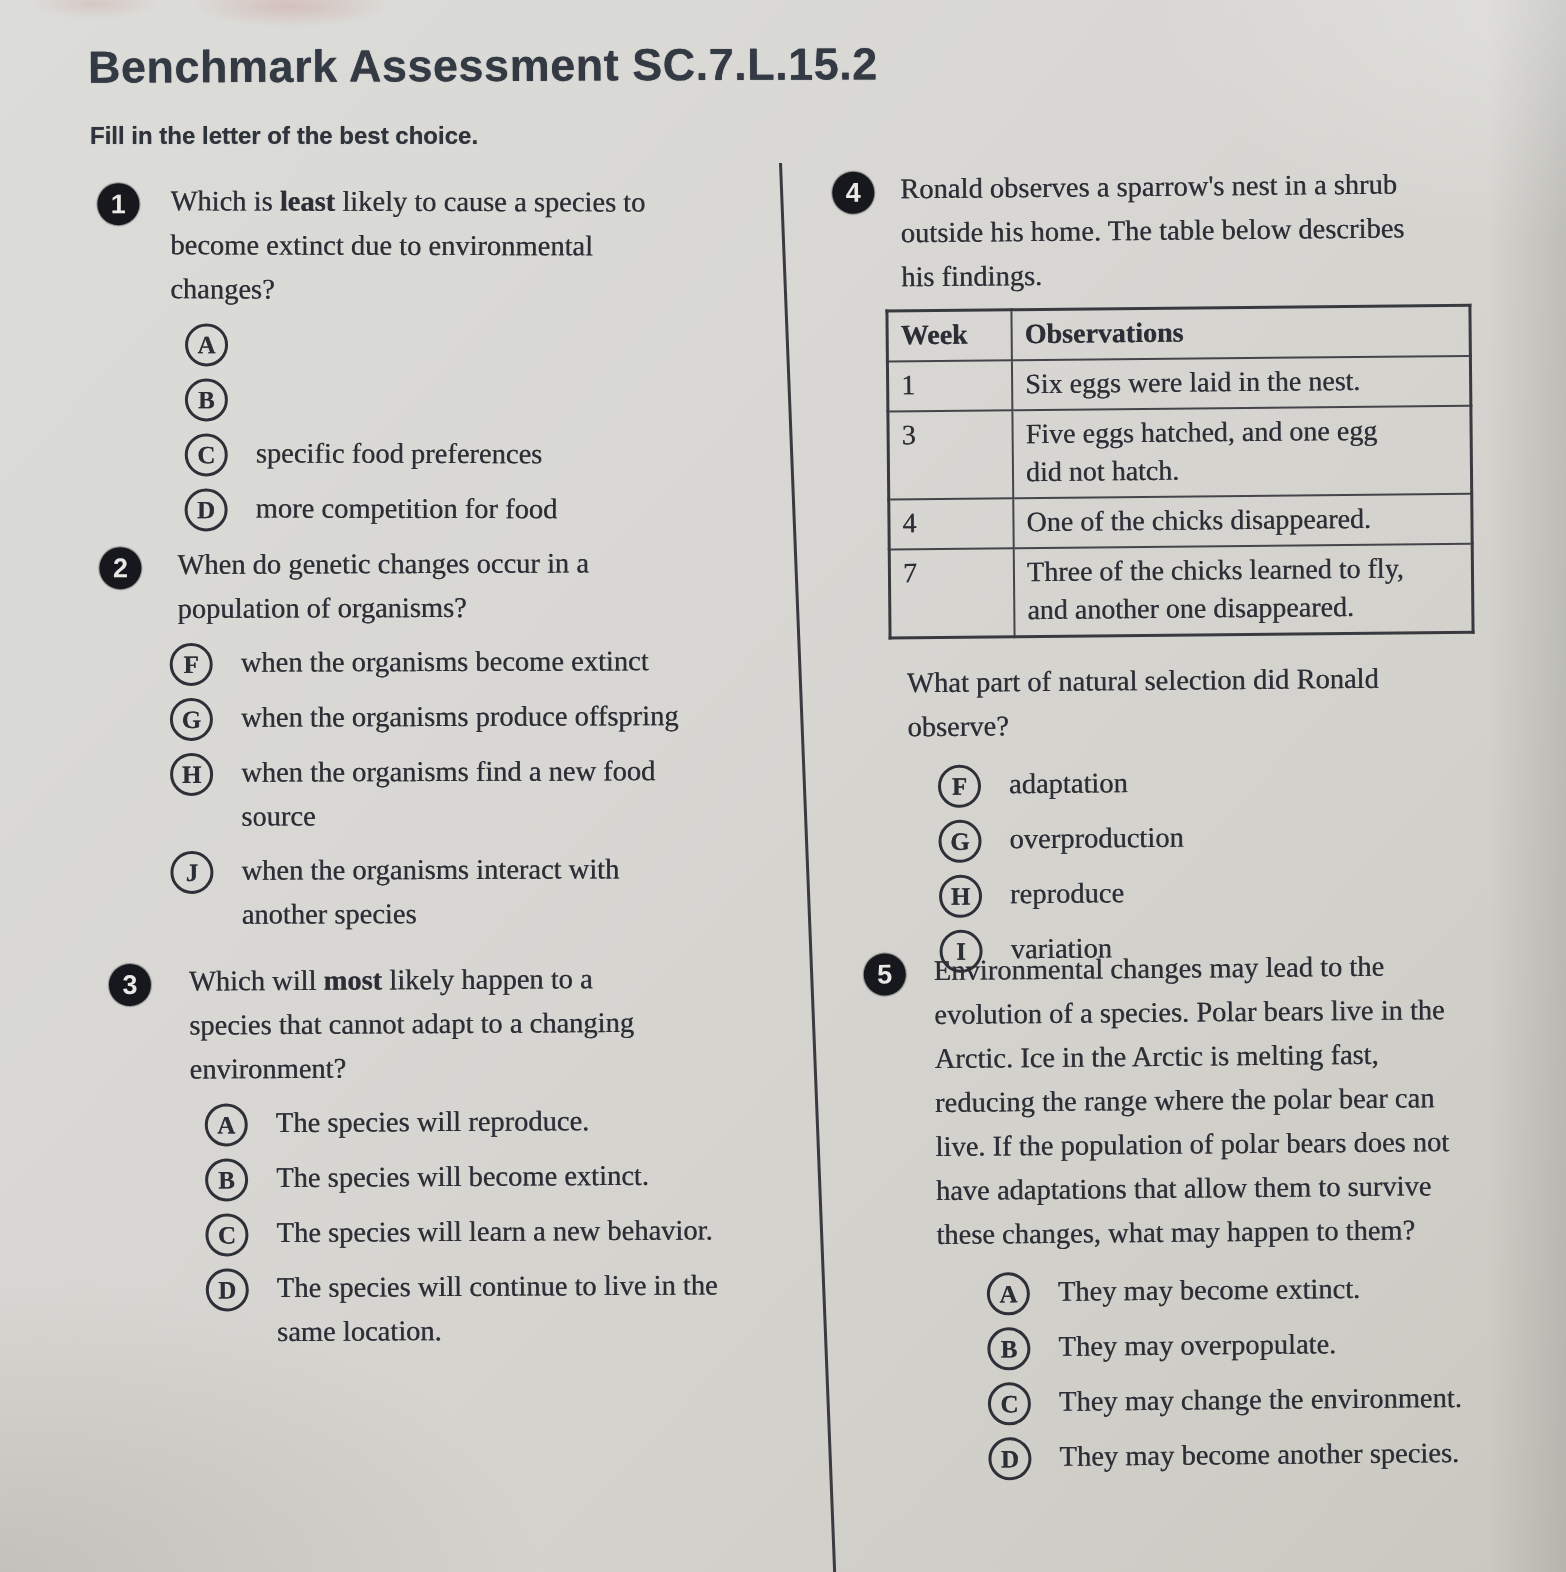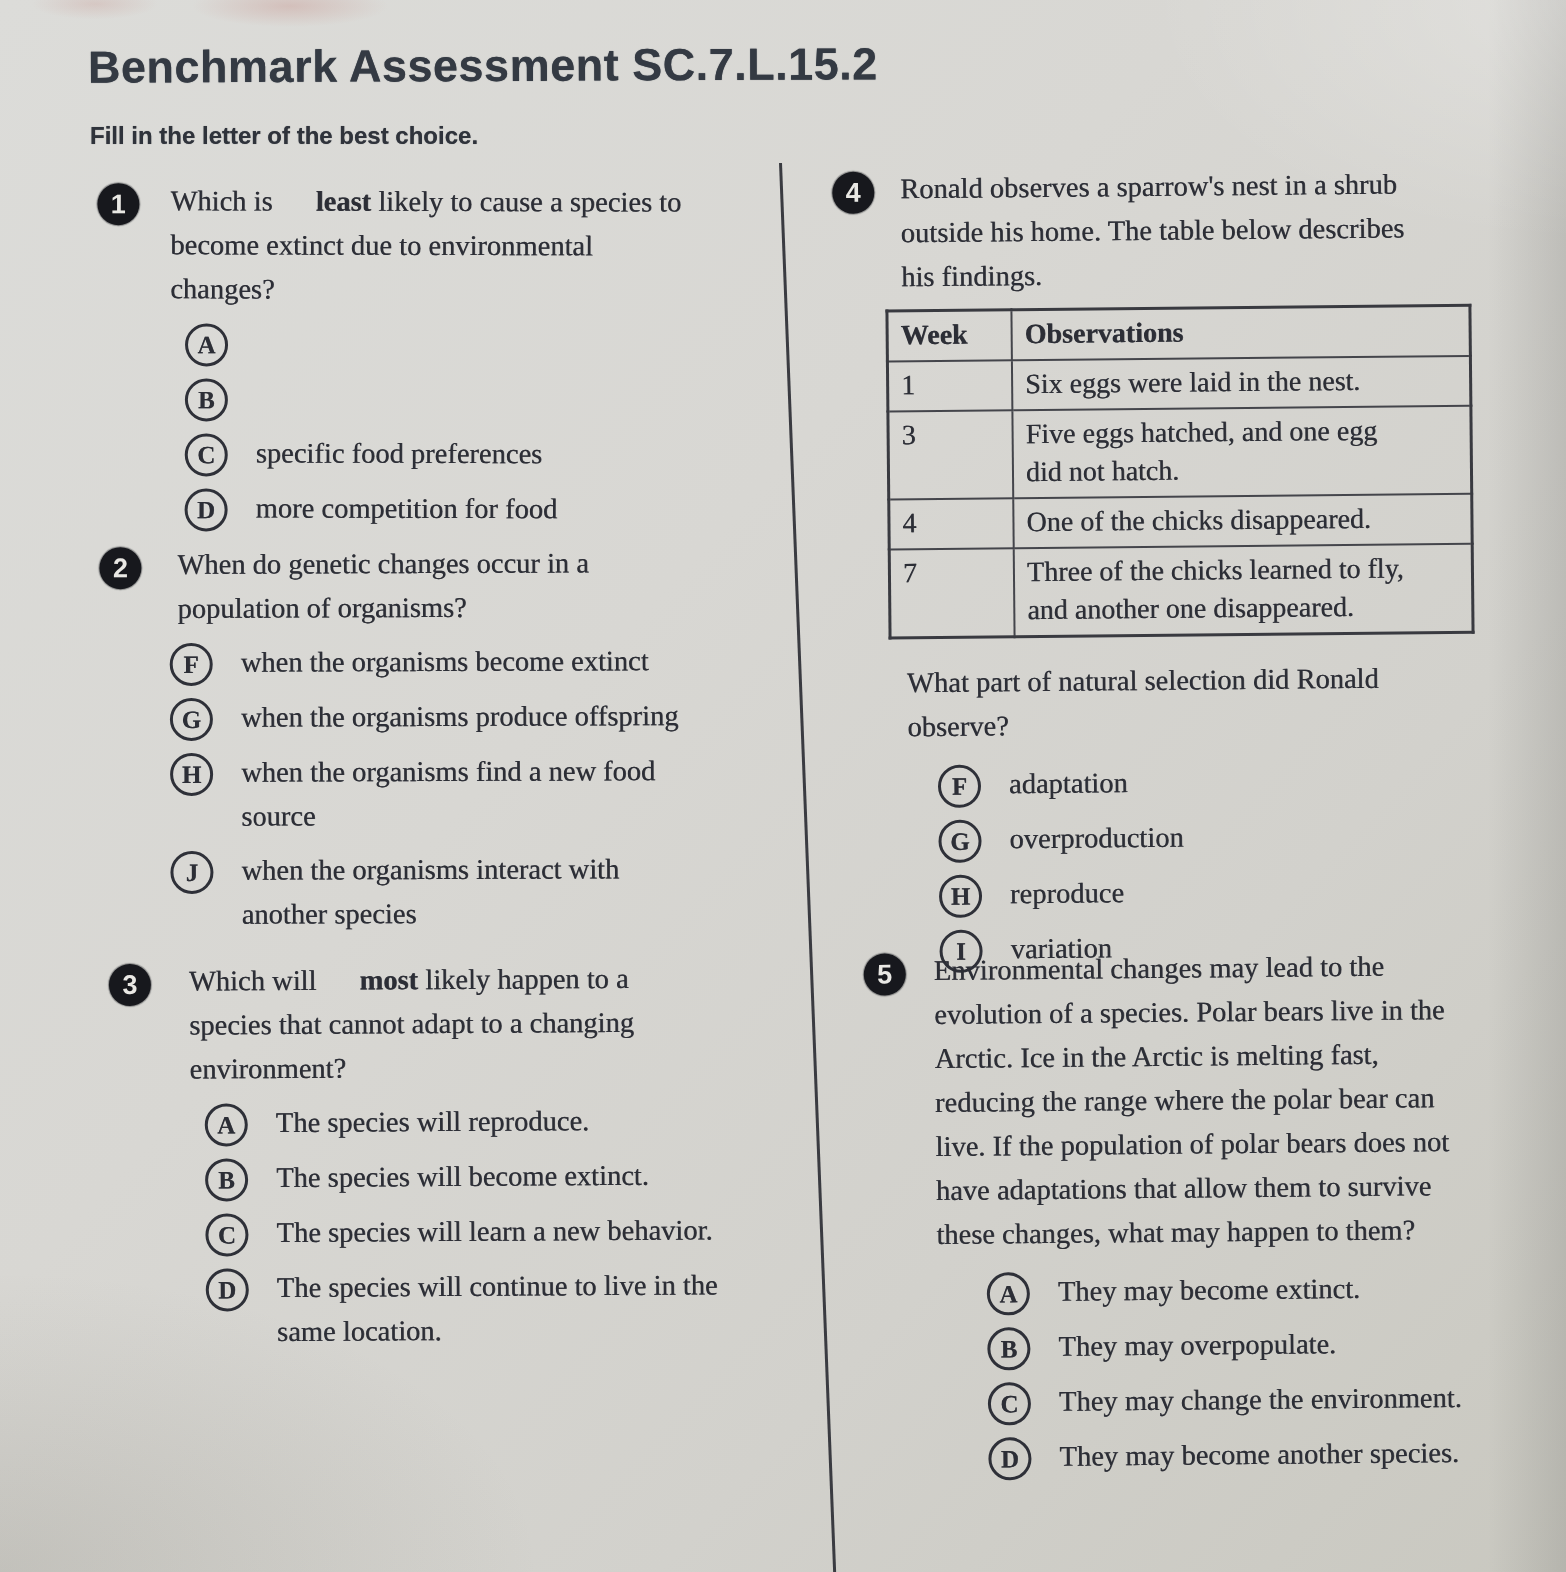--- a/index.html
+++ b/index.html
@@ -25,21 +25,21 @@
   .instruction{
     font-family:"Liberation Sans", sans-serif;
     font-weight:700;font-size:24px;color:#2f333b;
     text-shadow:0 0 0.7px rgba(47,51,59,0.8);
   }
   .serif{
     font-size:28.5px;line-height:44px;
     text-shadow:0.5px 0 0.5px rgba(44,46,54,0.75);
   }
   .line{white-space:nowrap;}
-  .b{font-weight:700;margin-left:36px;}
+  .b{font-weight:700;}
   .qblock{position:absolute;}
   .badge{
     position:absolute;left:0;top:4px;width:42px;height:42px;border-radius:50%;
     background:#17181d;color:#e9e8e4;
     font-family:"Liberation Sans", sans-serif;font-weight:700;font-size:27px;
     display:flex;align-items:center;justify-content:center;
     box-shadow:0 0 1px 1px rgba(23,24,29,0.4);
   }
   .qcontent{margin-left:73px;}
   .opts{margin-top:10px;}

